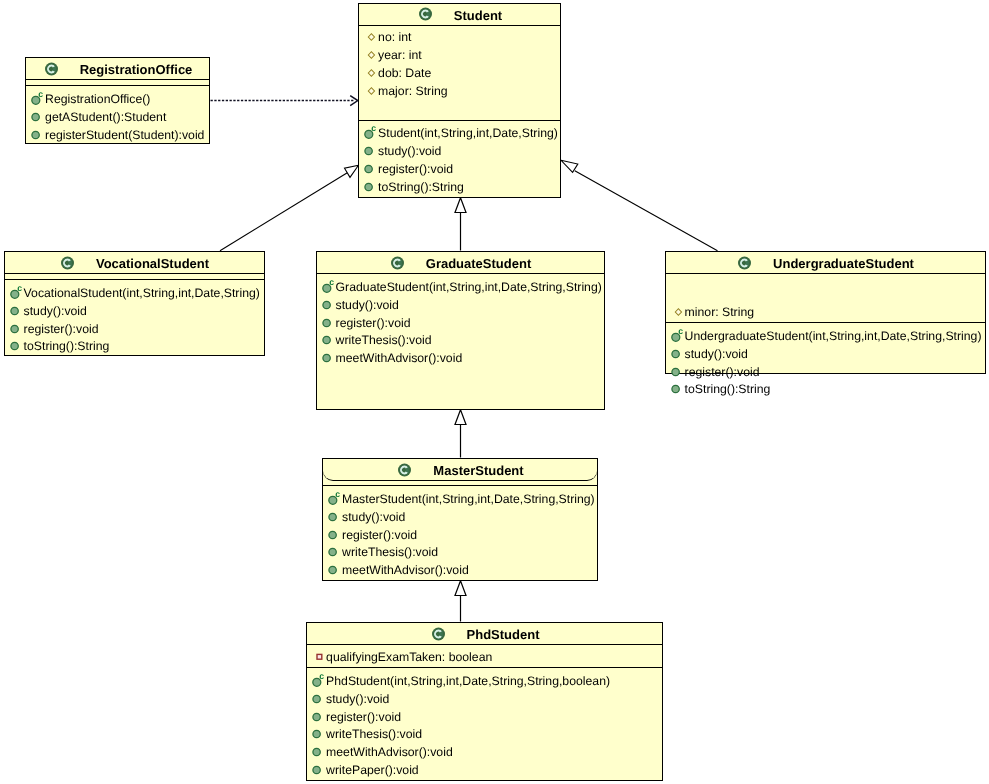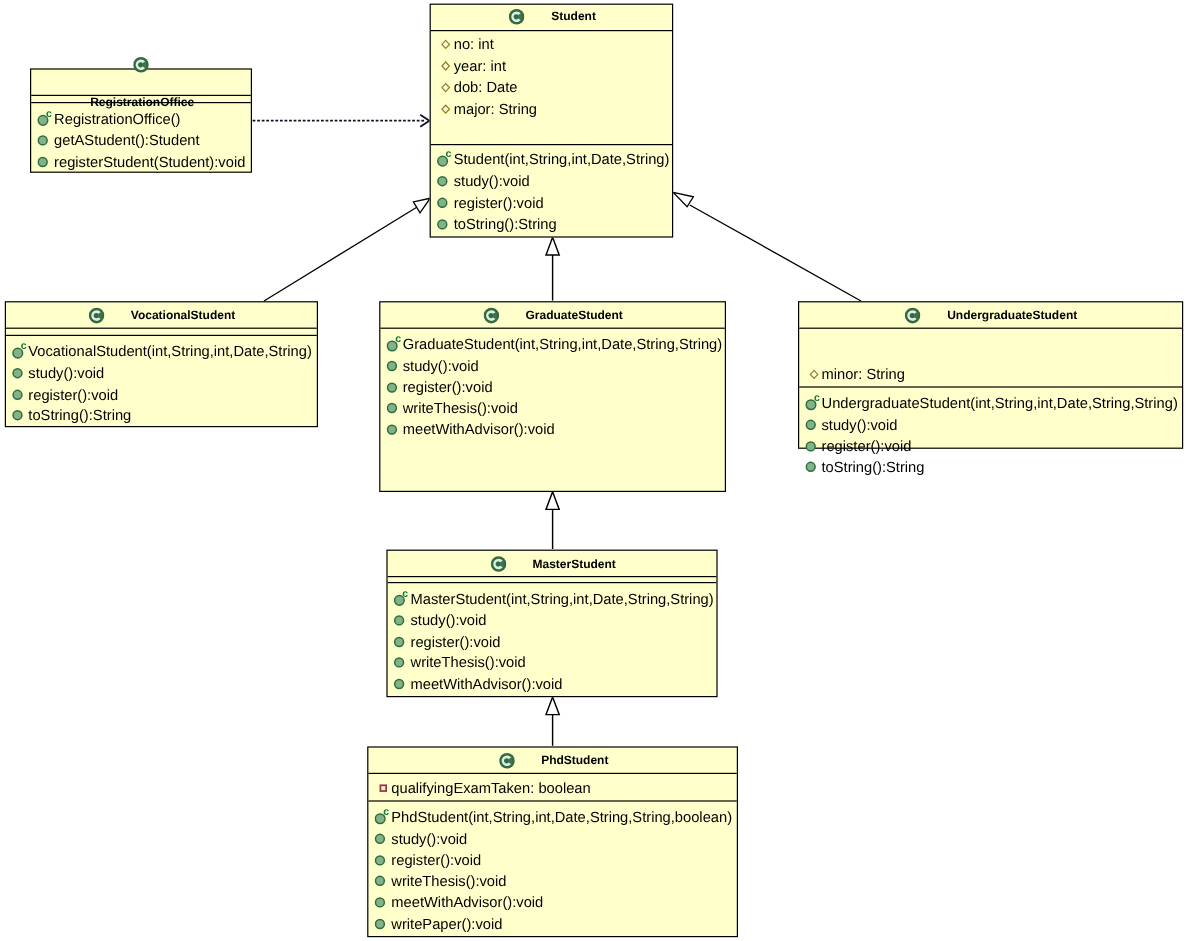--- a/index.html
+++ b/index.html
@@ -3,21 +3,21 @@
 <meta charset="utf-8">
 <style>
   html,body{margin:0;padding:0;}
   body{width:989px;height:784px;background:#ffffff;
        font-family:"Liberation Sans",sans-serif;position:relative;overflow:hidden;
        -webkit-font-smoothing:antialiased;text-rendering:geometricPrecision;}
   #canvas{position:absolute;left:0;top:0;width:989px;height:784px;}
   svg#links{position:absolute;left:0;top:0;width:989px;height:784px;}
   .uml-class{position:absolute;background:#ffffcc;border:1px solid #000000;box-sizing:border-box;}
   .cls-title{display:flex;align-items:center;justify-content:center;padding-left:2px;
-             font-weight:bold;font-size:10px;color:#000;line-height:1;
+             font-weight:bold;font-size:13px;color:#000;line-height:1;
              border-bottom:1px solid #000;box-sizing:border-box;padding-top:2px;gap:20px;}
   .cls-title .tname{margin-left:0px;}
   .cls-sec{box-sizing:border-box;border-bottom:1px solid #000;padding-top:3px;overflow:hidden;}
   .cls-sec.last{padding-top:4px;}
   .cls-sec.last{border-bottom:none;}
   .member{display:flex;align-items:center;font-size:12.25px;color:#000;
           white-space:nowrap;height:17.85px;padding-left:5px;}
   .ic{flex:0 0 auto;display:block;position:relative;width:10px;height:18px;margin-right:4.1px;}
   .ic svg{position:absolute;left:0;top:0;}
 </style>
@@ -47,21 +47,21 @@
     <line x1="460.5" y1="457.5" x2="460.5" y2="424" stroke="#000" stroke-width="1.2"></line>
     <path d="M460.5 409.8 L455 424.5 L466 424.5 Z" fill="#ffffff" stroke="#000" stroke-width="1.2" stroke-linejoin="miter"></path>
   </g>
   <g>
     <line x1="460.5" y1="621.5" x2="460.5" y2="595" stroke="#000" stroke-width="1.2"></line>
     <path d="M460.5 580.8 L455 595.5 L466 595.5 Z" fill="#ffffff" stroke="#000" stroke-width="1.2" stroke-linejoin="miter"></path>
   </g>
 </svg>
 
 <div class="uml-class" style="left:25px;top:57px;width:185px;height:87px;">
-  <div class="cls-title" style="height:22px;flex-direction:column;">
+  <div class="cls-title" style="height:22px;">
     <span class="ic cic" style="width:13px;height:14px;margin-right:2px;margin-top:-2px;">
           <svg width="13" height="14" viewBox="0 0 26 28">
             <circle cx="13" cy="14" r="13" fill="#38683f"></circle>
             <path d="M13 5.2 A8.8 8.8 0 1 0 20.2 19.0 L16.2 16.2 A4.4 4.4 0 1 1 16.2 11.8 L20.2 9.0 A8.8 8.8 0 0 0 13 5.2 Z" fill="#d6f0e6"></path>
             <path d="M15.6 11.0 L21.6 7.6 L21.6 20.4 L15.6 17.0 Z" fill="#3d7551"></path>
           </svg>
         </span>
         <span class="tname">RegistrationOffice</span>
   </div>
   <div class="cls-sec" style="height:6px;">
@@ -330,21 +330,21 @@
           <span class="ic">
             <svg width="10" height="18" viewBox="0 0 10 18">
               <circle cx="4.6" cy="9" r="3.7" fill="#84b189" stroke="#2b6f3e" stroke-width="1.25"></circle>
             </svg>
           </span>
           <span>toString():String</span>
         </div>
   </div>
 </div>
 <div class="uml-class" style="left:322px;top:458px;width:276px;height:123px;">
-  <div class="cls-title" style="height:22px;">
+  <div class="cls-title" style="height:22px;border-radius:10px;">
     <span class="ic cic" style="width:13px;height:14px;margin-right:2px;margin-top:-2px;">
           <svg width="13" height="14" viewBox="0 0 26 28">
             <circle cx="13" cy="14" r="13" fill="#38683f"></circle>
             <path d="M13 5.2 A8.8 8.8 0 1 0 20.2 19.0 L16.2 16.2 A4.4 4.4 0 1 1 16.2 11.8 L20.2 9.0 A8.8 8.8 0 0 0 13 5.2 Z" fill="#d6f0e6"></path>
             <path d="M15.6 11.0 L21.6 7.6 L21.6 20.4 L15.6 17.0 Z" fill="#3d7551"></path>
           </svg>
         </span>
         <span class="tname">MasterStudent</span>
   </div>
   <div class="cls-sec" style="height:5px;">
@@ -386,21 +386,21 @@
     <div class="member">
           <span class="ic">
             <svg width="10" height="18" viewBox="0 0 10 18">
               <circle cx="4.6" cy="9" r="3.7" fill="#84b189" stroke="#2b6f3e" stroke-width="1.25"></circle>
             </svg>
           </span>
           <span>meetWithAdvisor():void</span>
         </div>
   </div>
 </div>
-<div class="uml-class" style="left:306px;top:622px;width:309px;height:159px;">
+<div class="uml-class" style="left:306px;top:622px;width:357px;height:159px;">
   <div class="cls-title" style="height:22px;">
     <span class="ic cic" style="width:13px;height:14px;margin-right:2px;margin-top:-2px;">
           <svg width="13" height="14" viewBox="0 0 26 28">
             <circle cx="13" cy="14" r="13" fill="#38683f"></circle>
             <path d="M13 5.2 A8.8 8.8 0 1 0 20.2 19.0 L16.2 16.2 A4.4 4.4 0 1 1 16.2 11.8 L20.2 9.0 A8.8 8.8 0 0 0 13 5.2 Z" fill="#d6f0e6"></path>
             <path d="M15.6 11.0 L21.6 7.6 L21.6 20.4 L15.6 17.0 Z" fill="#3d7551"></path>
           </svg>
         </span>
         <span class="tname">PhdStudent</span>
   </div>

